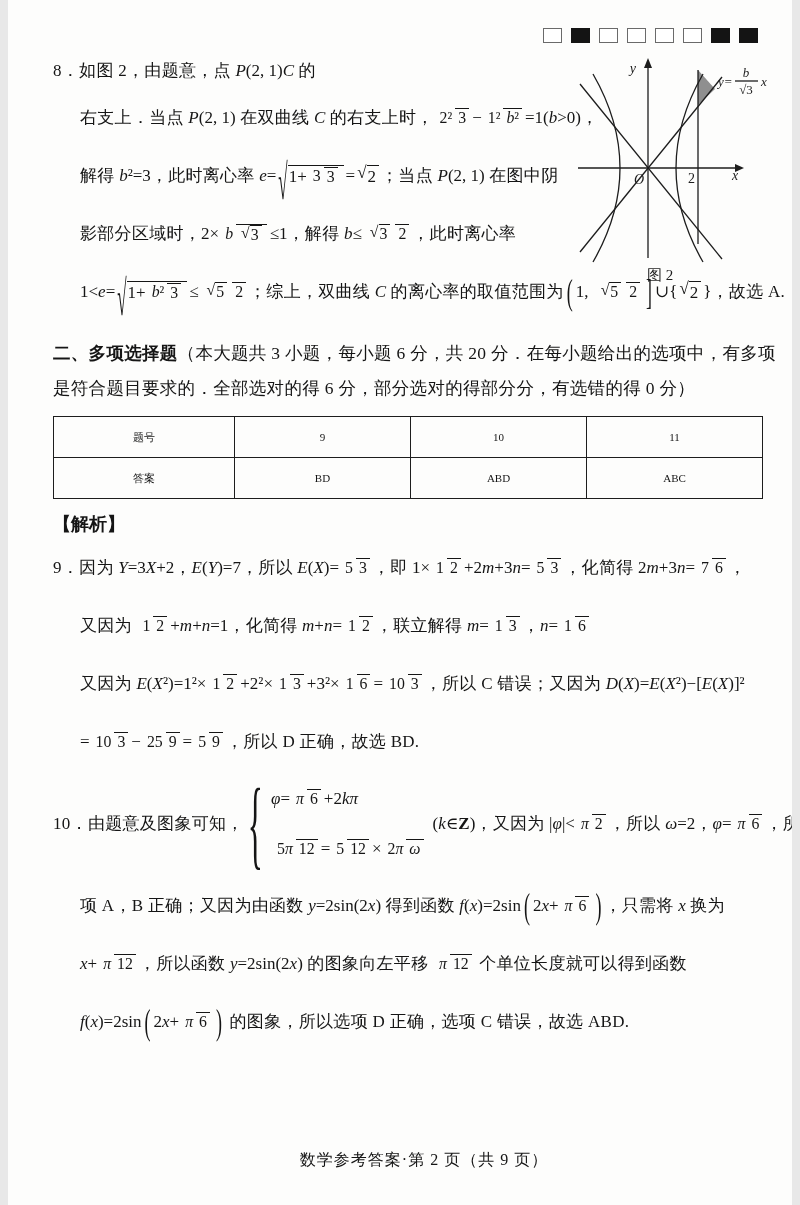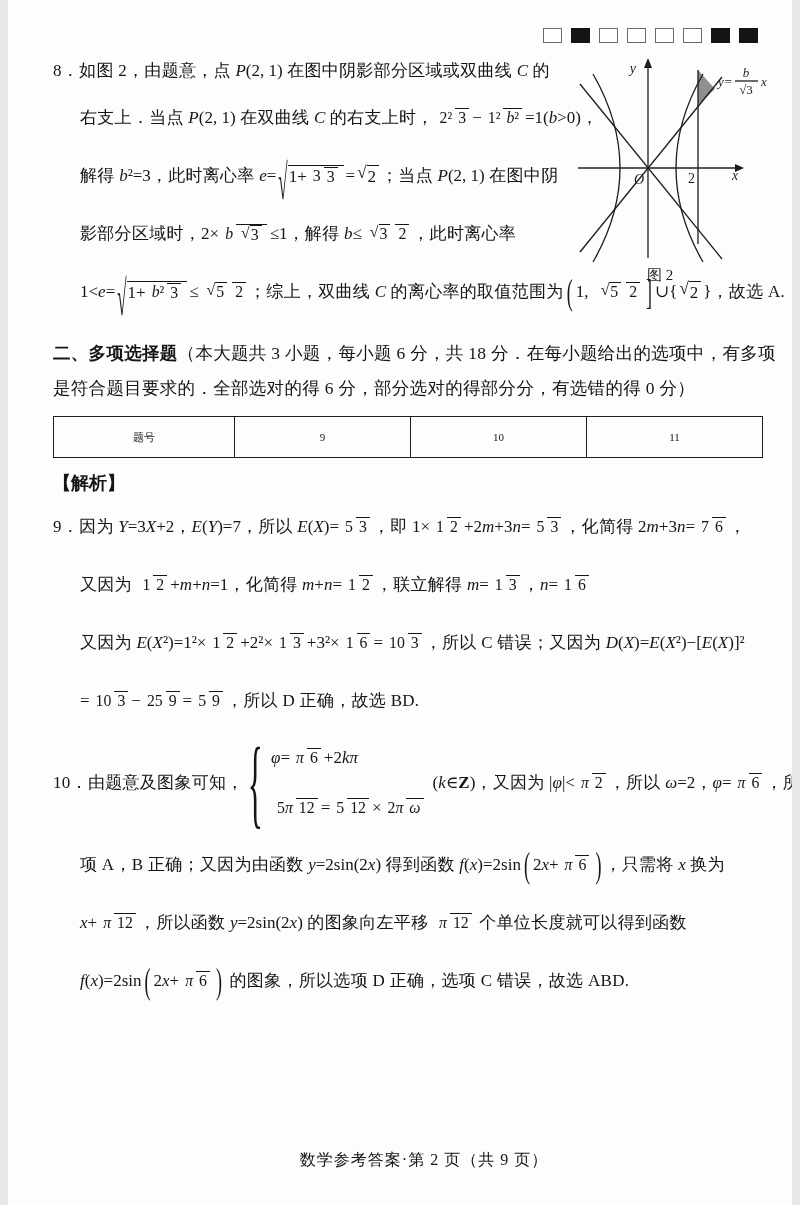--- a/index.html
+++ b/index.html
@@ -93,21 +93,20 @@
     </div>
 
   <div class="content">
 
     <div class="q8row">
       <div class="q8text">
         <div class="mline short">
             <span class="cn">8．如图 2，由题意，点 </span>
             <span class="it">P</span>
             <span>(2, 1)</span>
-            <span class="cn"> 在图中阴影部分区域或双曲线 </span>
             <span class="it">C</span>
             <span class="cn"> 的</span>
           </div>
         <div class="mline ind">
             <span class="cn">右支上．当点 </span>
             <span class="it">P</span>
             <span>(2, 1)</span>
             <span class="cn"> 在双曲线 </span>
             <span class="it">C</span>
             <span class="cn"> 的右支上时，</span>
@@ -187,31 +186,37 @@
             <line x1="165" y1="25" x2="188" y2="25" stroke-width="1.1"></line>
             <text class="asym-label" x="176" y="38" text-anchor="middle">√3</text>
             <text class="lit asym-label" x="191" y="30">x</text>
           </g>
           <text class="cap" x="90" y="224" text-anchor="middle">图 2</text>
         </svg>
       </div>
     </div>
 
     <div class="sec-header">
-      <div><span class="bold">二、多项选择题</span><span>（本大题共 3 小题，每小题 6 分，共 18 分．在每小题给出的选项中，有多项</span></div>
+      <div><span class="bold">二、多项选择题</span><span>（本大题共 3 小题，每小题 6 分，共 20 分．在每小题给出的选项中，有多项</span></div>
       <div>是符合题目要求的．全部选对的得 6 分，部分选对的得部分分，有选错的得 0 分）</div>
     </div>
 
     <table class="anstable">
       <tbody>
           <tr>
         <td class="hd">题号</td>
         <td>9</td>
         <td>10</td>
         <td>11</td>
+      </tr>
+      <tr>
+        <td class="hd">答案</td>
+        <td>BD</td>
+        <td>ABD</td>
+        <td>ABC</td>
       </tr>
     </tbody>
       </table>
 
     <div class="analysis">【解析】</div>
 
     <div class="qblock">
       <div class="mline">
           <span class="cn">9．因为 </span>
           <span class="it">Y</span>

